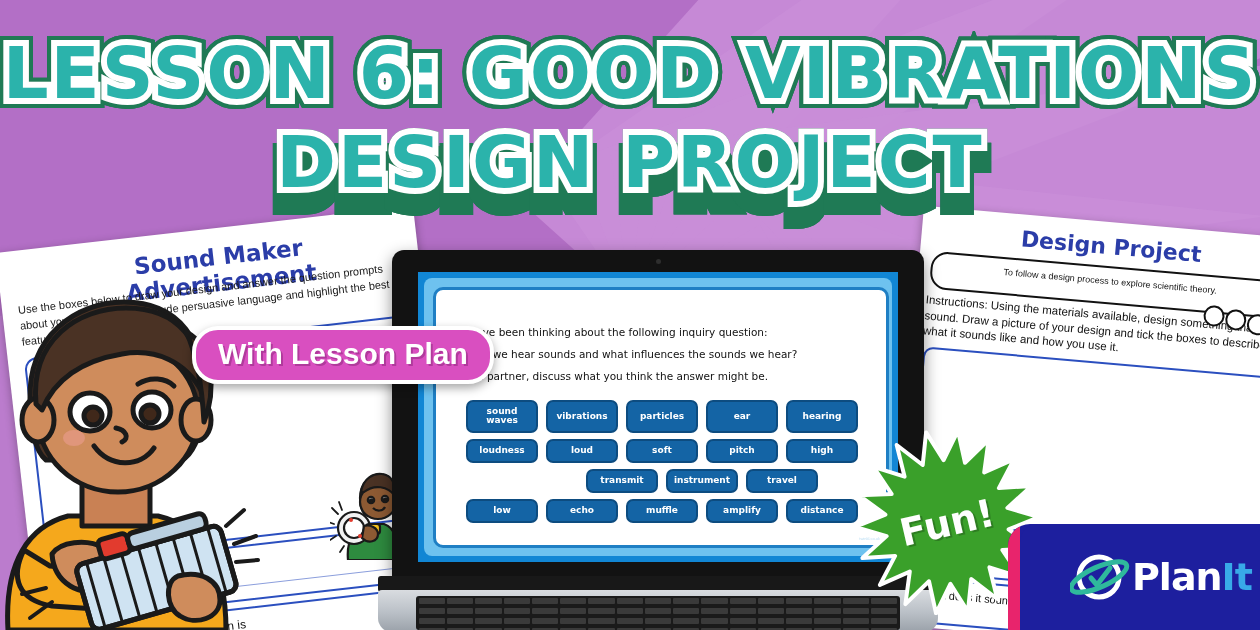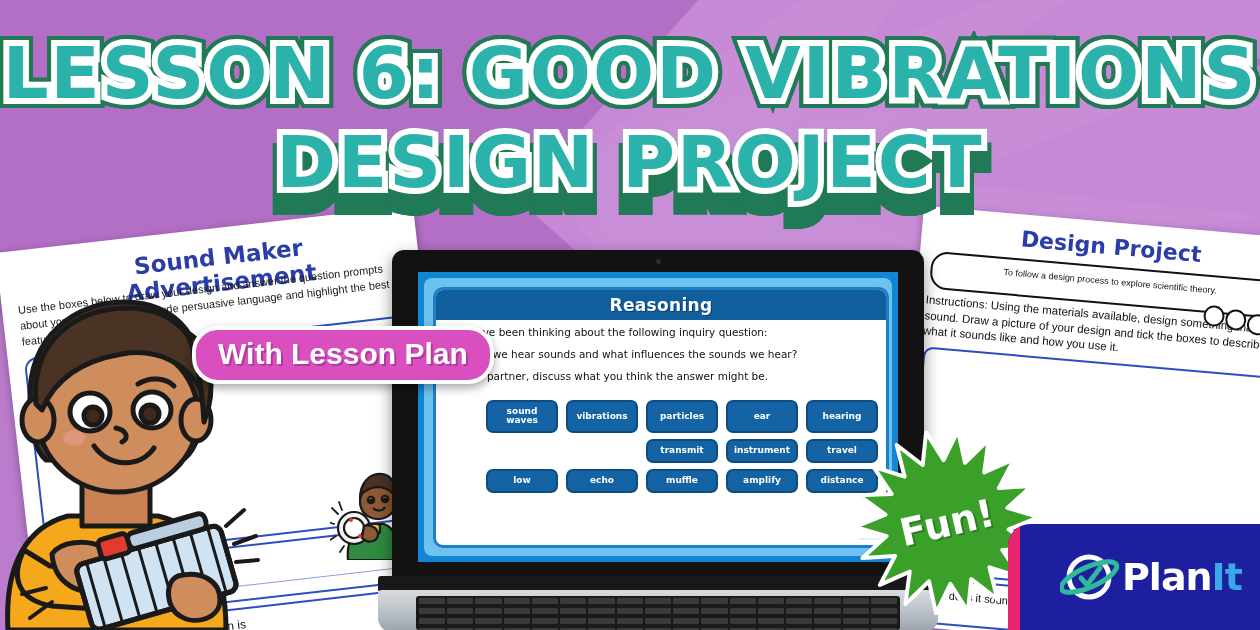--- a/index.html
+++ b/index.html
@@ -79,21 +79,21 @@
   .slidecard{position:absolute;left:9px;top:9px;width:450px;height:255px;background:#fff;
              border:3px solid #1f7fc4;border-radius:10px;overflow:hidden;}
   .slide-title{position:absolute;left:0;top:0;width:100%;height:30px;background:#115e9c;
     color:#fff;font-weight:bold;font-size:17px;text-align:center;line-height:30px;
     font-family:"DejaVu Sans",sans-serif;letter-spacing:.3px;
     text-shadow:1px 1px 0 #0a3f6c;}
   .slide-body{position:absolute;left:14px;top:36px;right:10px;}
   .sb-line{font-size:10.5px;color:#111;margin:0 0 9px 0;line-height:1.25;
            font-family:"DejaVu Sans",sans-serif;}
   .tiles{position:absolute;left:10px;top:110px;width:432px;}
-  .trow{display:flex;justify-content:flex-end;margin-bottom:6px;gap:8px;}
+  .trow{display:flex;justify-content:center;margin-bottom:6px;gap:8px;}
   .tile{background:#1464a5;border:2px solid #0d4c80;border-radius:7px;color:#fff;
         font-size:9px;font-weight:bold;text-align:center;padding:5px 4px;
         font-family:"DejaVu Sans",sans-serif;width:72px;box-sizing:border-box;
         display:flex;align-items:center;justify-content:center;min-height:24px;line-height:1.05;}
   .trow.indent{padding-left:80px;}
   .credit{position:absolute;right:6px;bottom:4px;font-size:4px;color:#b9ddf3;}
   .hinge{position:absolute;left:0;top:326px;width:560px;height:16px;background:#181818;
          border-radius:3px;}
   .base{position:absolute;left:0;top:340px;width:560px;height:42px;
     background:linear-gradient(#d9dce0,#b9bfc6 55%,#9aa1a9);
@@ -120,21 +120,21 @@
     display:flex;align-items:center;justify-content:center;
     font-family:"DejaVu Sans",sans-serif;font-weight:bold;font-size:38px;color:#fff;
     transform:rotate(-13deg);text-shadow:2px 2px 0 #2e7d22;}
 
   
   #planit{position:absolute;left:1008px;top:524px;width:252px;height:106px;z-index:50;
     background:#1d1f9e;border-radius:22px 0 0 0;overflow:hidden;}
   #planit .pinkedge{position:absolute;left:0;top:0;width:12px;height:106px;background:#e8246c;
     border-radius:22px 0 0 0;}
   #planit .inner{position:absolute;left:12px;top:0;right:0;bottom:0;background:#1d1f9e;
-    border-radius:18px 0 0 0;display:flex;align-items:center;padding-left:40px;gap:0;}
+    border-radius:18px 0 0 0;display:flex;align-items:center;padding-left:50px;gap:0;}
   #planit .ptxt{font-family:"DejaVu Sans",sans-serif;font-weight:bold;font-size:38px;
     color:#fff;letter-spacing:-1px;}
   #planit .ptxt i{font-style:normal;color:#38a9e8;}
 </style>
 </head>
 <body>
 
 <div id="stage">
 
   <div class="bg">
@@ -191,33 +191,39 @@
     <div class="fld" style="left:12px;top:370px;width:360px;height:42px;"></div>
     <div class="fldlab" style="left:30px;top:380px;">What does it sound</div>
   </div>
 
   <div id="laptop">
     <div class="lid">
       <div class="cam"></div>
       <div class="screen">
         <div class="slide">
           <div class="slidecard">
-            <div class="slide-title">Reasoning</div>
             <div class="slide-body">
               <p class="sb-line">We have been thinking about the following inquiry question:</p>
               <p class="sb-line">How do we hear sounds and what influences the sounds we hear?</p>
               <p class="sb-line">With a partner, discuss what you think the answer might be.</p>
             </div>
             <div class="tiles" id="word-tiles">
                 <div class="trow">
                   <div class="tile">sound waves</div>
                   <div class="tile">vibrations</div>
                   <div class="tile">particles</div>
                   <div class="tile">ear</div>
                   <div class="tile">hearing</div>
+                </div>
+                <div class="trow">
+                  <div class="tile">loudness</div>
+                  <div class="tile">loud</div>
+                  <div class="tile">soft</div>
+                  <div class="tile">pitch</div>
+                  <div class="tile">high</div>
                 </div>
                 <div class="trow indent">
                   <div class="tile">transmit</div>
                   <div class="tile">instrument</div>
                   <div class="tile">travel</div>
                 </div>
                 <div class="trow">
                   <div class="tile">low</div>
                   <div class="tile">echo</div>
                   <div class="tile">muffle</div>

